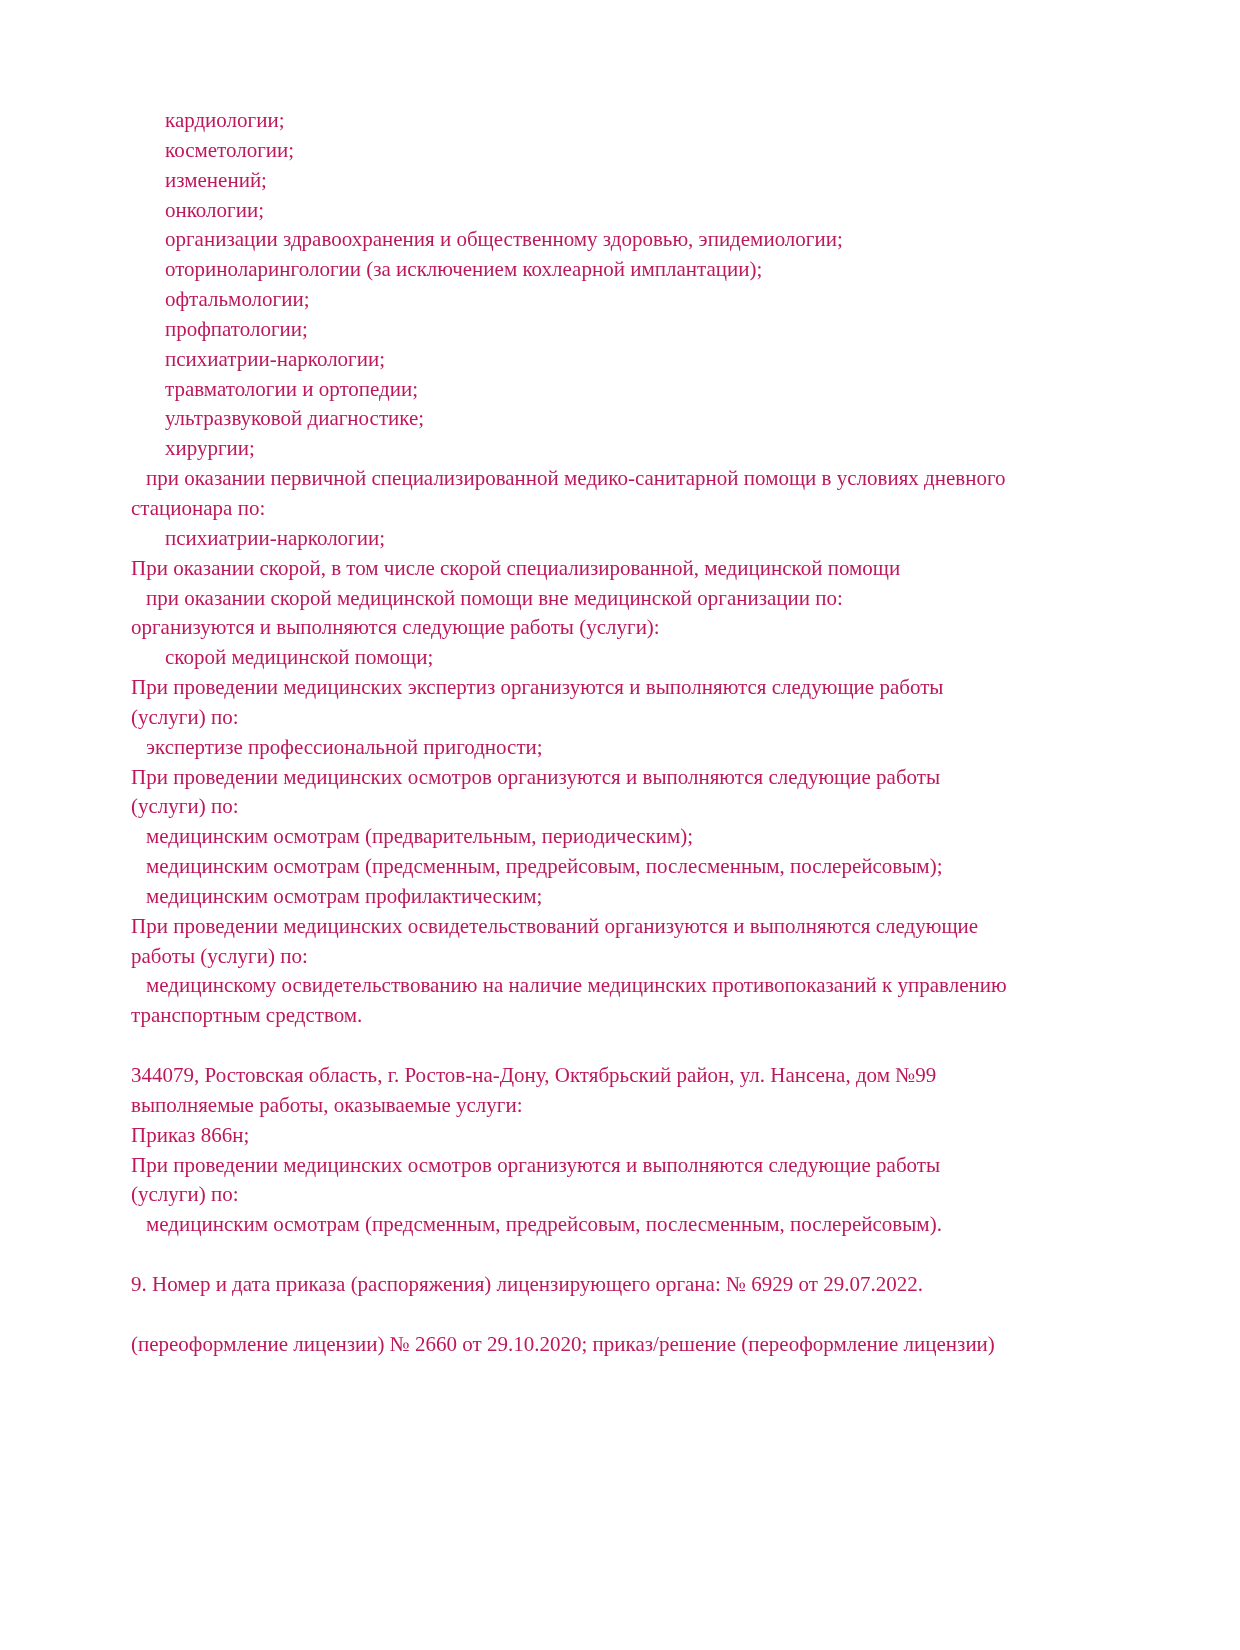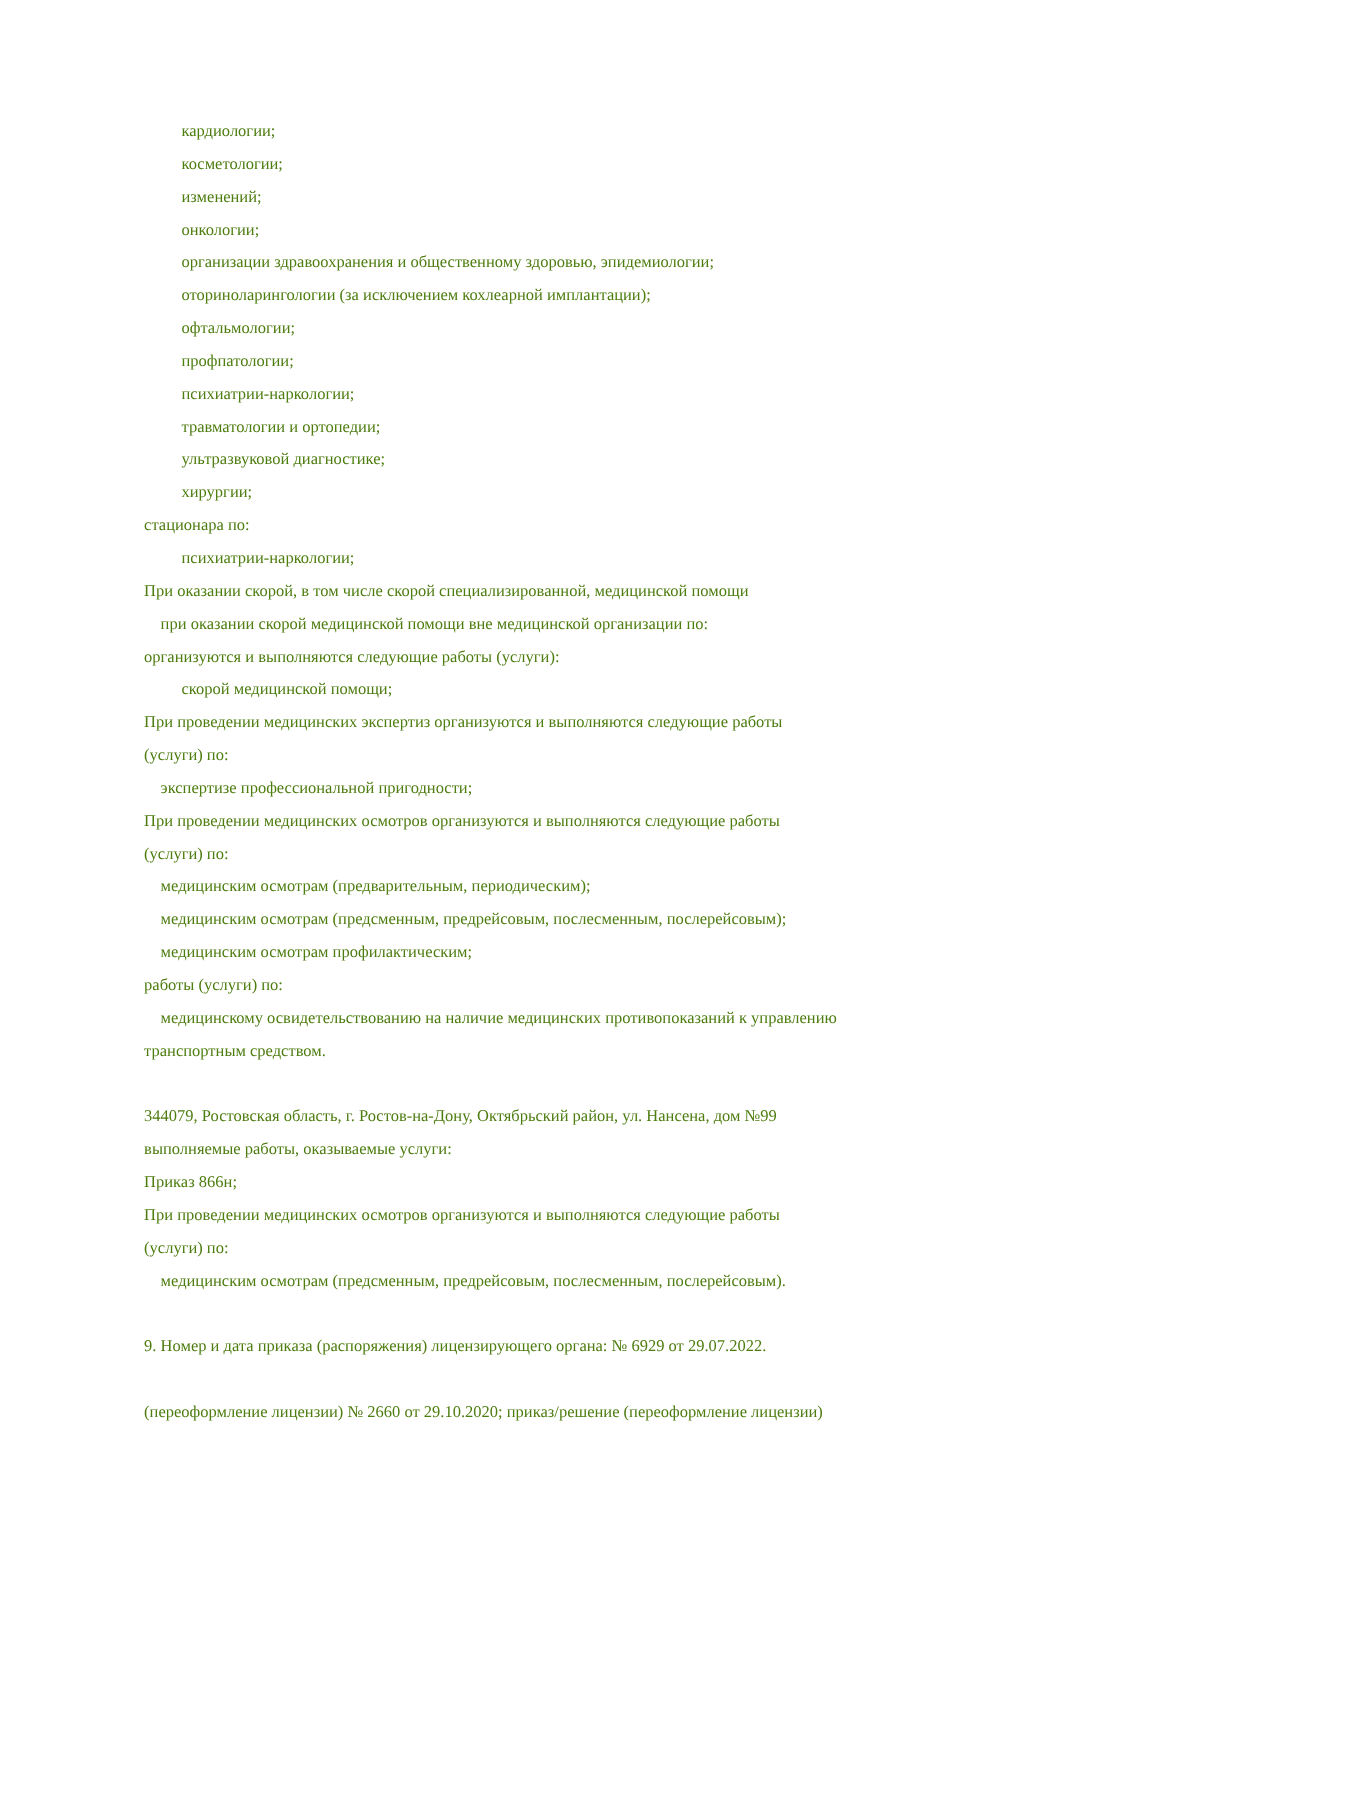--- a/index.html
+++ b/index.html
@@ -7,22 +7,22 @@
     padding: 0;
     background: #ffffff;
   }
   .page {
     position: relative;
     width: 1240px;
     height: 1650px;
     background: #ffffff;
     overflow: hidden;
     font-family: "Liberation Serif", "DejaVu Serif", serif;
-    font-size: 15px;
-    color: #4d7c0f;
+    font-size: 21px;
+    color: #be185d;
   }
   .text-block {
     position: absolute;
     left: 131px;
     top: 106px;
     width: 1050px;
   }
   .line {
     height: 29.85px;
     line-height: 29.85px;
@@ -43,34 +43,36 @@
       <div class="line ind3">изменений;</div>
       <div class="line ind3">онкологии;</div>
       <div class="line ind3">организации здравоохранения и общественному здоровью, эпидемиологии;</div>
       <div class="line ind3">оториноларингологии (за исключением кохлеарной имплантации);</div>
       <div class="line ind3">офтальмологии;</div>
       <div class="line ind3">профпатологии;</div>
       <div class="line ind3">психиатрии-наркологии;</div>
       <div class="line ind3">травматологии и ортопедии;</div>
       <div class="line ind3">ультразвуковой диагностике;</div>
       <div class="line ind3">хирургии;</div>
+      <div class="line ind2">при оказании первичной специализированной медико-санитарной помощи в условиях дневного</div>
       <div class="line ind1">стационара по:</div>
       <div class="line ind3">психиатрии-наркологии;</div>
       <div class="line ind1">При оказании скорой, в том числе скорой специализированной, медицинской помощи</div>
       <div class="line ind2">при оказании скорой медицинской помощи вне медицинской организации по:</div>
       <div class="line ind1">организуются и выполняются следующие работы (услуги):</div>
       <div class="line ind3">скорой медицинской помощи;</div>
       <div class="line ind1">При проведении медицинских экспертиз организуются и выполняются следующие работы</div>
       <div class="line ind1">(услуги) по:</div>
       <div class="line ind2">экспертизе профессиональной пригодности;</div>
       <div class="line ind1">При проведении медицинских осмотров организуются и выполняются следующие работы</div>
       <div class="line ind1">(услуги) по:</div>
       <div class="line ind2">медицинским осмотрам (предварительным, периодическим);</div>
       <div class="line ind2">медицинским осмотрам (предсменным, предрейсовым, послесменным, послерейсовым);</div>
       <div class="line ind2">медицинским осмотрам профилактическим;</div>
+      <div class="line ind1">При проведении медицинских освидетельствований организуются и выполняются следующие</div>
       <div class="line ind1">работы (услуги) по:</div>
       <div class="line ind2">медицинскому освидетельствованию на наличие медицинских противопоказаний к управлению</div>
       <div class="line ind1">транспортным средством.</div>
       <div class="line ind1"></div>
       <div class="line ind1">344079, Ростовская область, г. Ростов-на-Дону, Октябрьский район, ул. Нансена, дом №99</div>
       <div class="line ind1">выполняемые работы, оказываемые услуги:</div>
       <div class="line ind1">Приказ 866н;</div>
       <div class="line ind1">При проведении медицинских осмотров организуются и выполняются следующие работы</div>
       <div class="line ind1">(услуги) по:</div>
       <div class="line ind2">медицинским осмотрам (предсменным, предрейсовым, послесменным, послерейсовым).</div>

